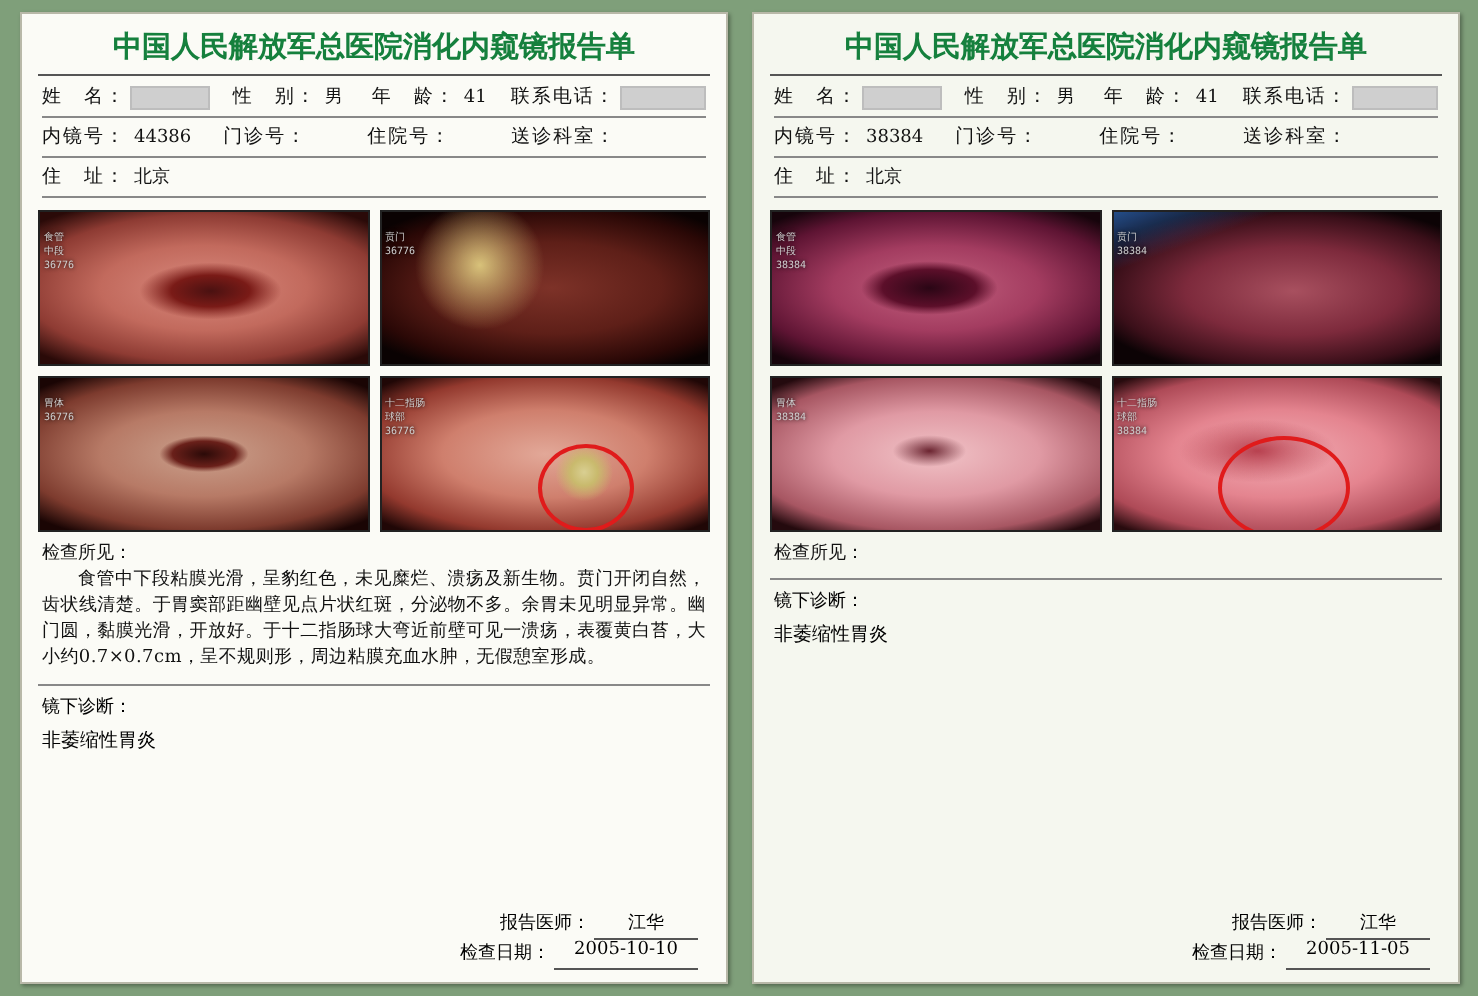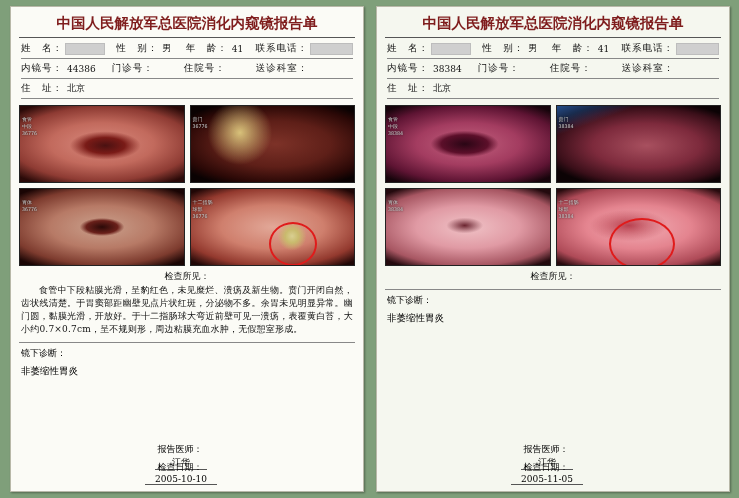--- a/index.html
+++ b/index.html
@@ -31,21 +31,21 @@
   }
   .report.left { left: 10px; }
   .report.right { left: 376px; background: #f5f7ef; }
 
   .title {
     text-align: center;
     font-family: "DejaVu Serif", serif;
     font-weight: bold;
     font-size: 14.5px;
     letter-spacing: 0px;
-    color: #7f1d1d;
+    color: #15803d;
     margin: 7px 0 4px 0;
     white-space: nowrap;
   }
   .rule {
     height: 1px;
     background: #555;
     margin: 0 8px;
   }
   .rule.thin { background: #888; }
 
@@ -120,21 +120,20 @@
 
   .findings {
     padding: 2px 10px 0 10px;
     font-family: "DejaVu Serif", serif;
     font-size: 9px;
     color: #111;
   }
   .findings .head {
     font-size: 9px;
     margin-bottom: 1px;
-    text-align: center;
   }
   .findings .body {
     line-height: 13px;
     text-align: justify;
     text-indent: 18px;
     letter-spacing: 0.2px;
   }
   .diag-label {
     padding: 0 10px;
     font-family: Liberation Mono, monospace;
@@ -151,24 +150,22 @@
     position: absolute;
     left: 0;
     right: 0;
     bottom: 6px;
     font-family: "DejaVu Serif", serif;
     font-size: 9px;
   }
   .footer .frow2 {
     display: flex;
     justify-content: flex-end;
-    align-items: center;
     padding-right: 14px;
     height: 15px;
-    flex-direction: column;
   }
   .footer .fname {
     display: inline-block;
     min-width: 52px;
     text-align: center;
     border-bottom: 1px solid #555;
     margin-left: 2px;
     font-size: 9px;
   }
 </style>

